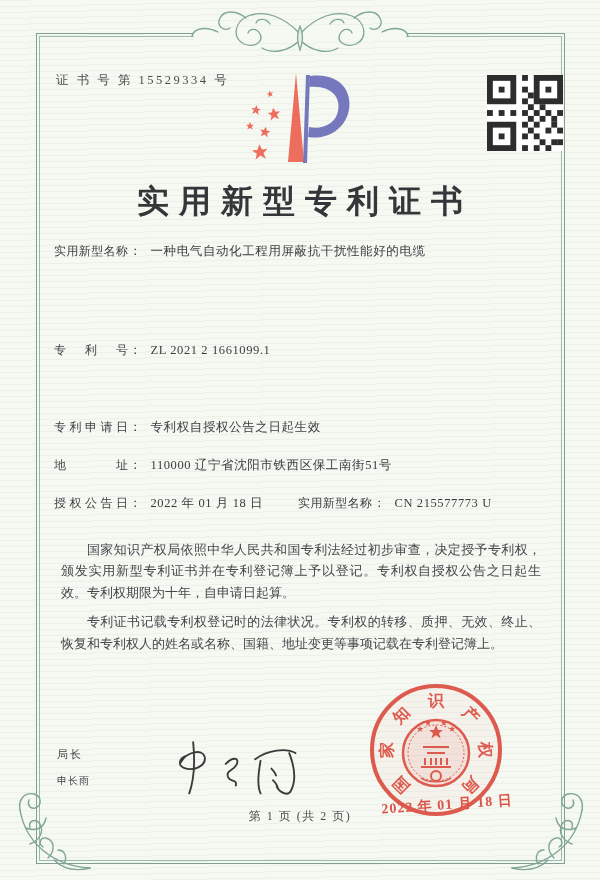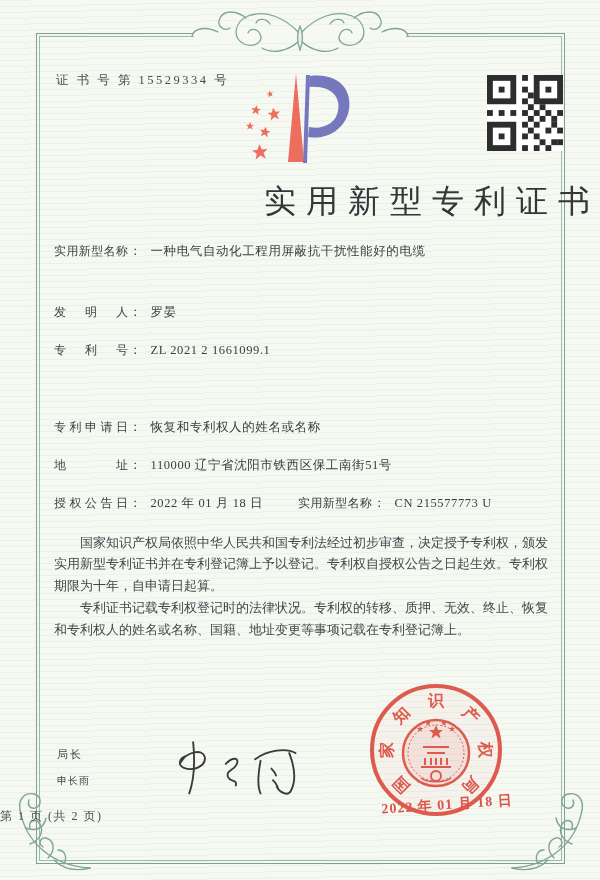--- a/index.html
+++ b/index.html
@@ -10,37 +10,37 @@
       repeating-linear-gradient(179deg, rgba(140,175,158,0.10) 0px, rgba(140,175,158,0.10) 1px, rgba(0,0,0,0) 1px, rgba(0,0,0,0) 6px),
       #f6f8f2;
   }
   .frame-outer{position:absolute; left:36px; top:33px; width:527px; height:829px;
     border:1px solid #7fa092;}
   .frame-inner{position:absolute; left:2px; top:2px; right:2px; bottom:2px;
     border:1px solid #9db8ac;}
   .certno{position:absolute; left:56px; top:72px; font-size:12.5px; letter-spacing:2.5px; color:#4a4d4f;}
   .logo{position:absolute; left:238px; top:70px;}
   .qr{position:absolute; left:487px; top:75px;}
-  .title{position:absolute; left:0; top:180px; width:100%; text-align:right;
-    font-size:32px; font-weight:400; letter-spacing:10px; color:#343639; text-indent:10px;}
+  .title{position:absolute; left:0; top:180px; width:100%; text-align:center;
+    font-size:32px; font-weight:700; letter-spacing:10px; color:#343639; text-indent:10px;}
   .frow{position:absolute; left:54px; width:500px; font-size:12.5px; white-space:nowrap;}
   .flabel{display:inline-block; width:74px; font-size:12px; text-align:justify; text-align-last:justify; vertical-align:baseline; color:#3f4245;}
   .fcolon{display:inline-block; margin:0 9px 0 1px; color:#3f4245;}
   .fvalue{font-size:12.5px; letter-spacing:0.6px; color:#3a3d40;}
   .cell2{position:absolute; left:244px; top:0;}
   .paras{position:absolute; left:53px; top:531px; width:496px; font-size:13px;
     line-height:21.4px; color:#43474a; text-align:justify;}
-  .paras p{margin:1px; text-indent:2em;}
+  .paras p{margin:8px; text-indent:2em;}
   .signer-title{position:absolute; left:57px; top:747px; font-size:11px; letter-spacing:2px;}
   .signer-name{position:absolute; left:57px; top:774px; font-size:10px; letter-spacing:1px;}
   .sig{position:absolute; left:145px; top:736px;}
   .seal{position:absolute; left:361px; top:675px;}
   .seal-date{position:absolute; left:372px; top:796px; width:150px; text-align:center;
     font-size:14px; letter-spacing:1px; color:#dc5347; transform:rotate(-4deg); font-weight:600;}
-  .footer{position:absolute; left:0; top:808px; width:100%; 
+  .footer{position:absolute; left:0; top:808px; width:100%; text-align:center;
     font-size:12px; letter-spacing:1.5px; color:#4a4d4f;}
   .orn-top{position:absolute; left:180px; top:6px;}
   .orn-bl{position:absolute; left:12px; top:788px;}
   .orn-br{position:absolute; left:510px; top:788px; transform:scaleX(-1);}
   svg{display:block;}
 </style>
 </head>
 <body>
 
 <div class="page">
@@ -147,28 +147,25 @@
         <rect x="42" y="30" width="6" height="6"></rect>
         <rect x="54" y="30" width="6" height="6"></rect>
     </g>
   </svg>
 
   <div class="title">实用新型专利证书</div>
 
   <div class="frow" style="top:243px">
     <span class="flabel">实用新型名称</span><span class="fcolon">：</span><span class="fvalue">一种电气自动化工程用屏蔽抗干扰性能好的电缆</span>
   </div>
-  <div class="frow" style="top:304px">
-    <span class="flabel">发明人</span><span class="fcolon">：</span><span class="fvalue">罗晏</span>
-  </div>
   <div class="frow" style="top:342px">
     <span class="flabel">专利号</span><span class="fcolon">：</span><span class="fvalue">ZL 2021 2 1661099.1</span>
   </div>
   <div class="frow" style="top:419px">
-    <span class="flabel">专利申请日</span><span class="fcolon">：</span><span class="fvalue">恢复和专利权人的姓名或名称</span>
+    <span class="flabel">专利申请日</span><span class="fcolon">：</span><span class="fvalue">专利权自授权公告之日起生效</span>
   </div>
   <div class="frow" style="top:457px">
     <span class="flabel">地址</span><span class="fcolon">：</span><span class="fvalue">110000 辽宁省沈阳市铁西区保工南街51号</span>
   </div>
   <div class="frow" style="top:495px">
     <span class="flabel">授权公告日</span><span class="fcolon">：</span><span class="fvalue">2022 年 01 月 18 日</span>
     <span class="cell2">
       <span class="flabel">实用新型名称</span><span class="fcolon">：</span><span class="fvalue">CN 215577773 U</span>
     </span>
   </div>

